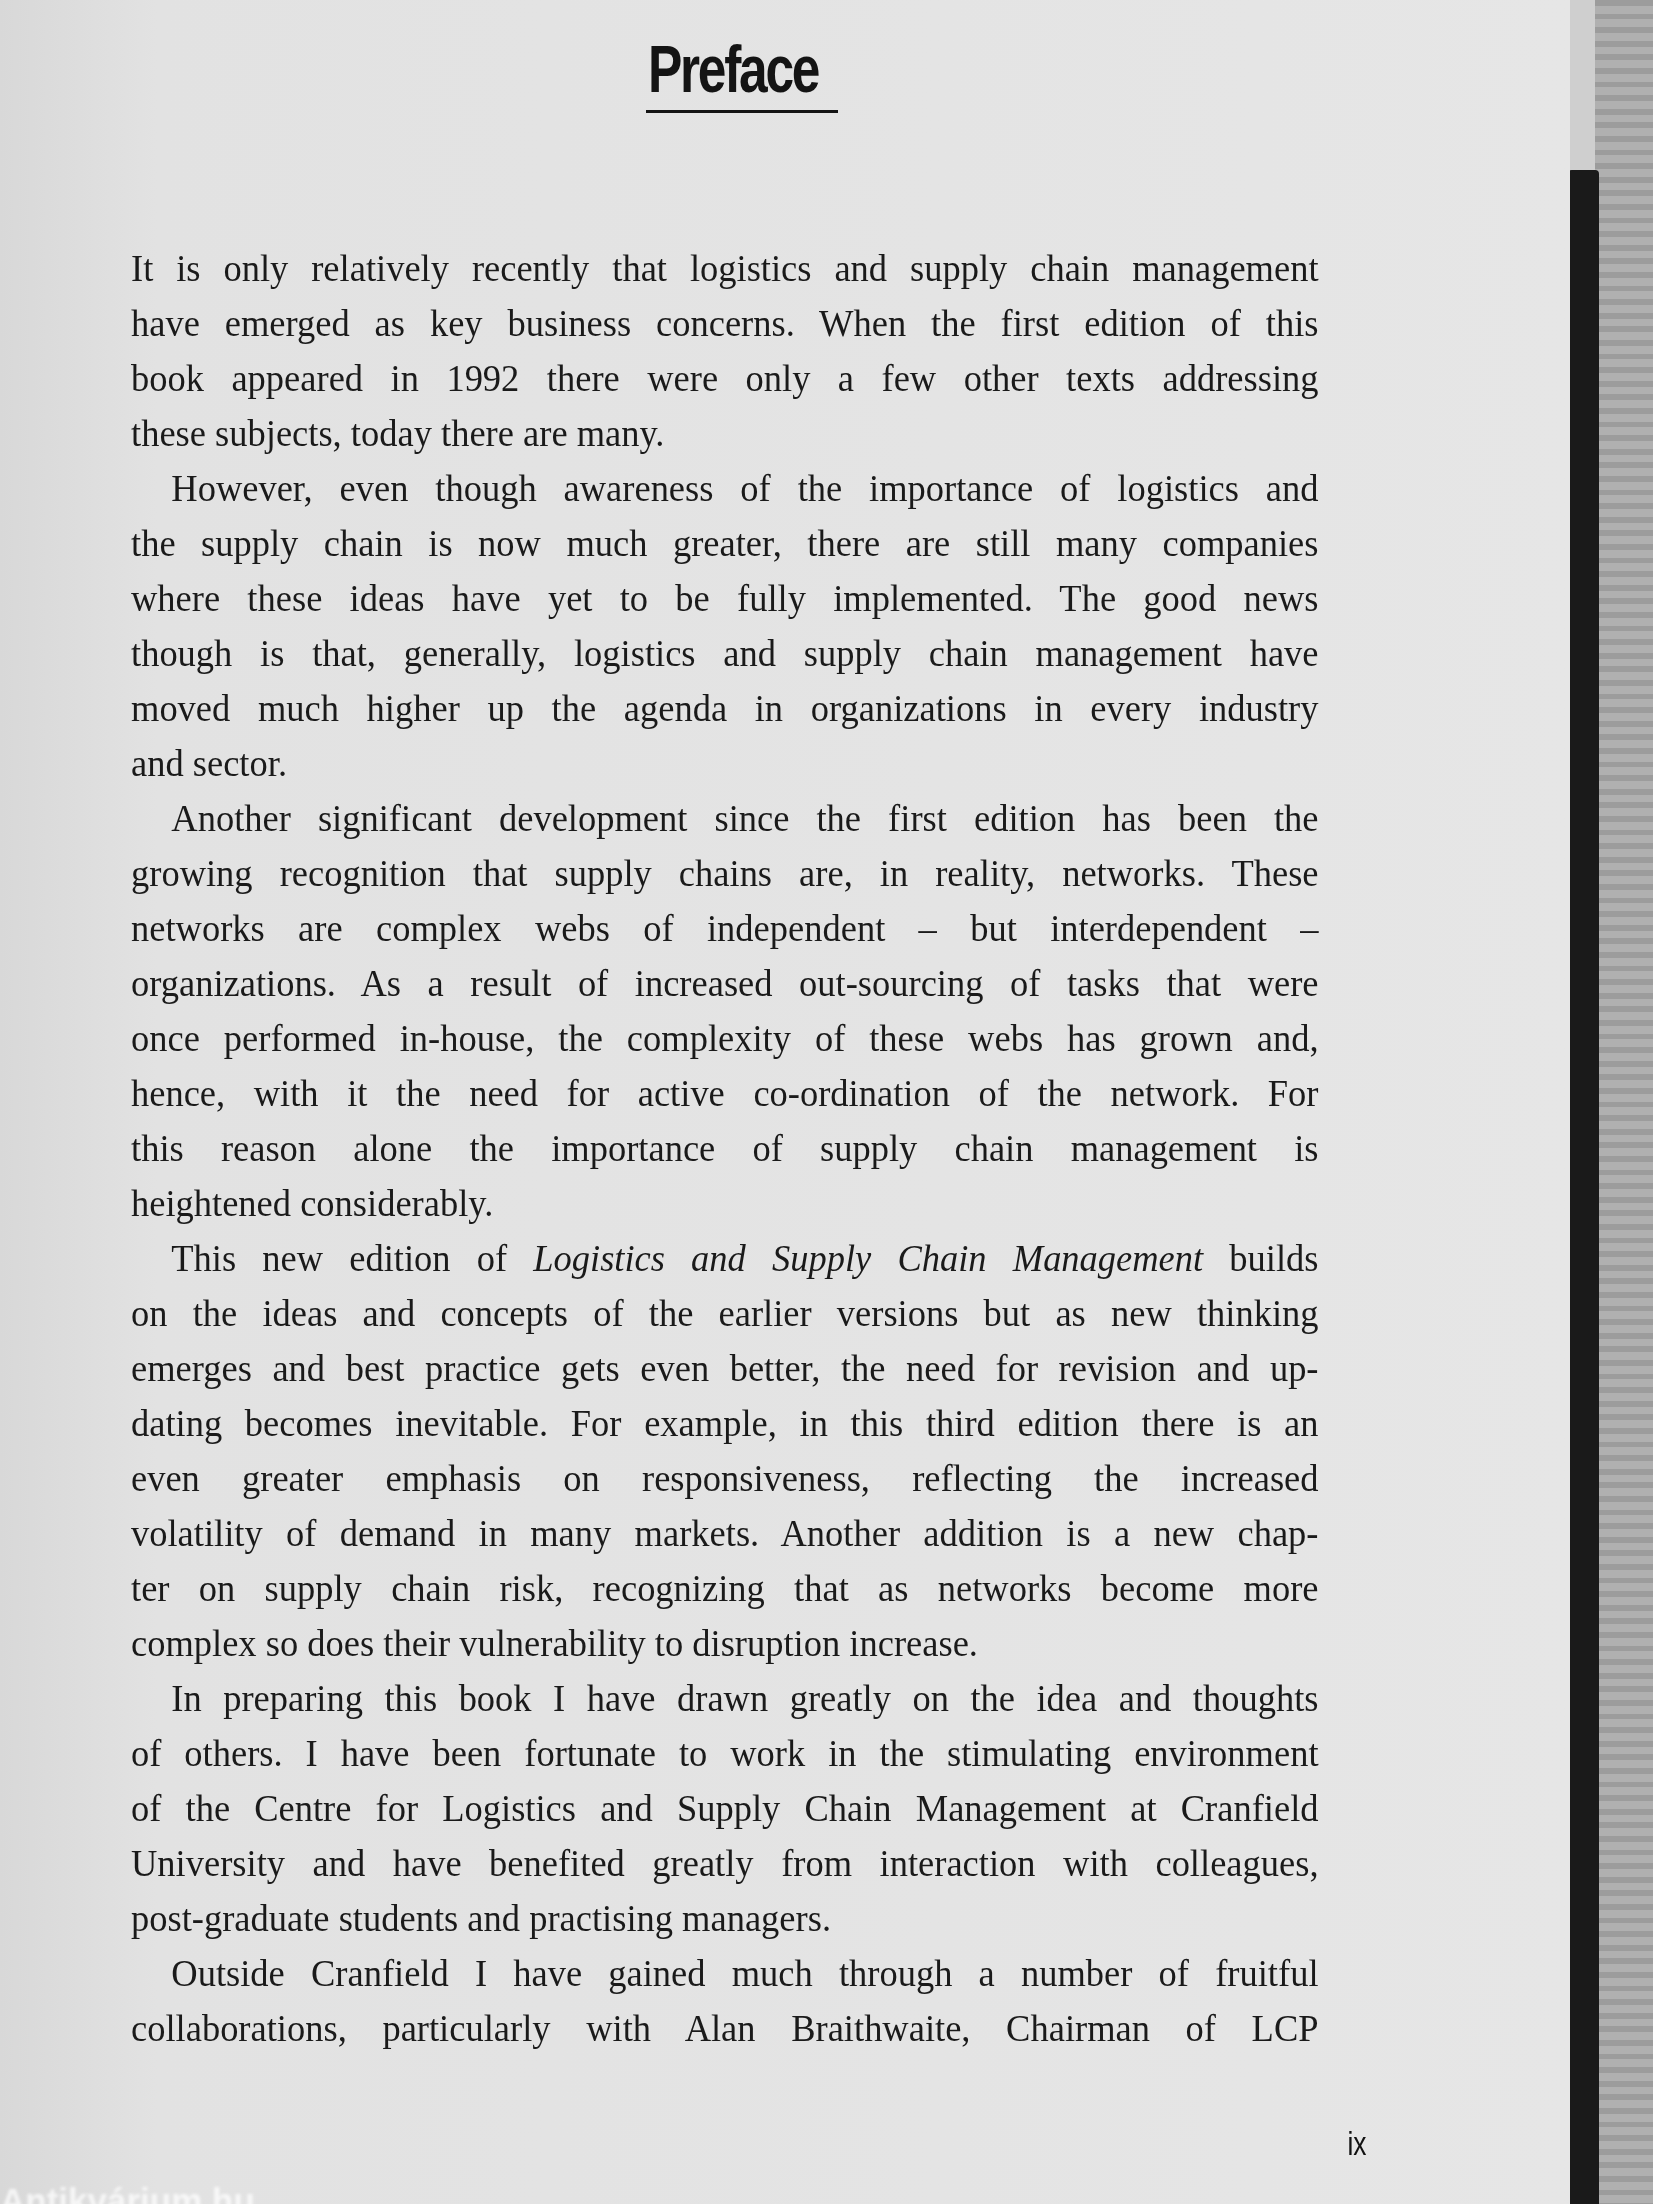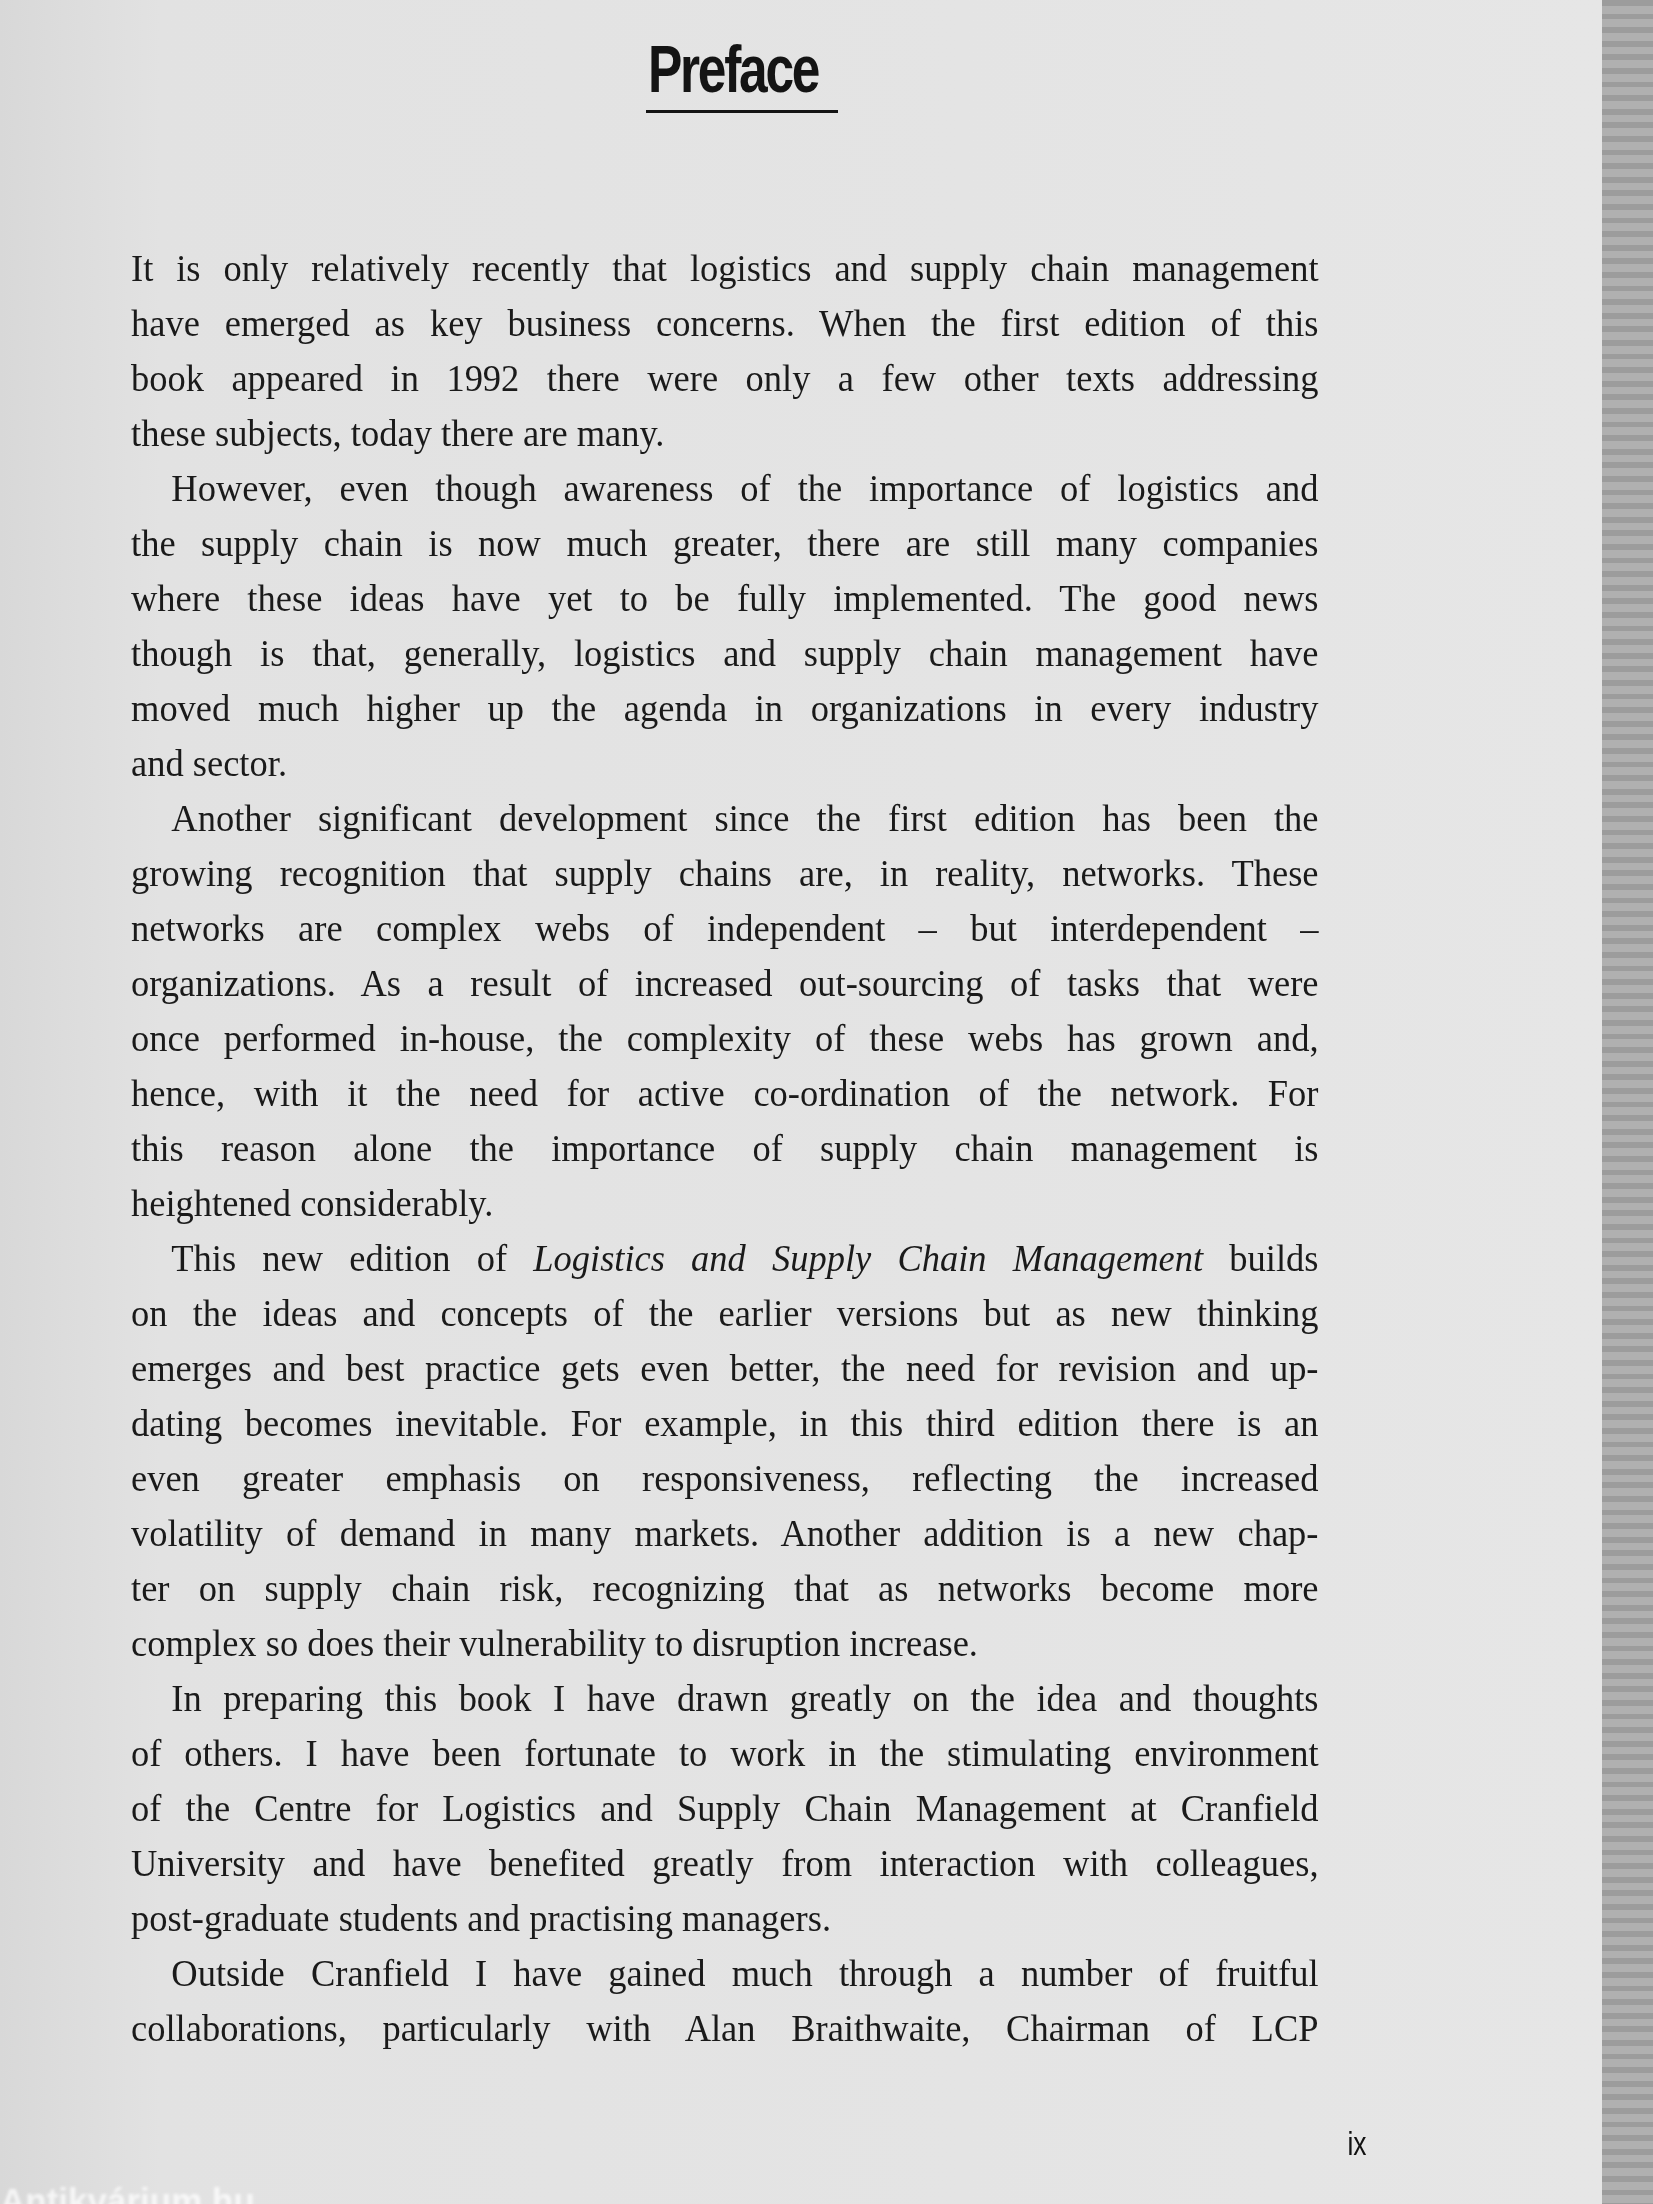--- a/index.html
+++ b/index.html
@@ -18,21 +18,20 @@
     border-radius: 3.9px 3.9px 0 0;
   }
   .spine-light {
     position: absolute; left: 1566px; top: 0; width: 29px; height: 170px;
     background: #cfcfcf;
   }
   .page {
     position: absolute; left: 0; top: 0; width: 1570px; height: 2205px;
     background: linear-gradient(90deg, #d8d8d8 0%, #e2e2e2 10%, #e4e4e4 60%, #e6e6e6 100%);
     color: #1a1a1a;
-    padding-left: 32px;
   }
   .title {
     position: absolute; left: 648px; top: 31px;
     font-family: "Liberation Sans", "DejaVu Sans", sans-serif;
     font-weight: bold; font-size: 66px; letter-spacing: -2.9px;
     transform: scaleX(0.78); transform-origin: left top;
     color: #141414;
   }
   .title-rule {
     position: absolute; left: 646px; top: 110px; width: 192px; height: 2.9px;

